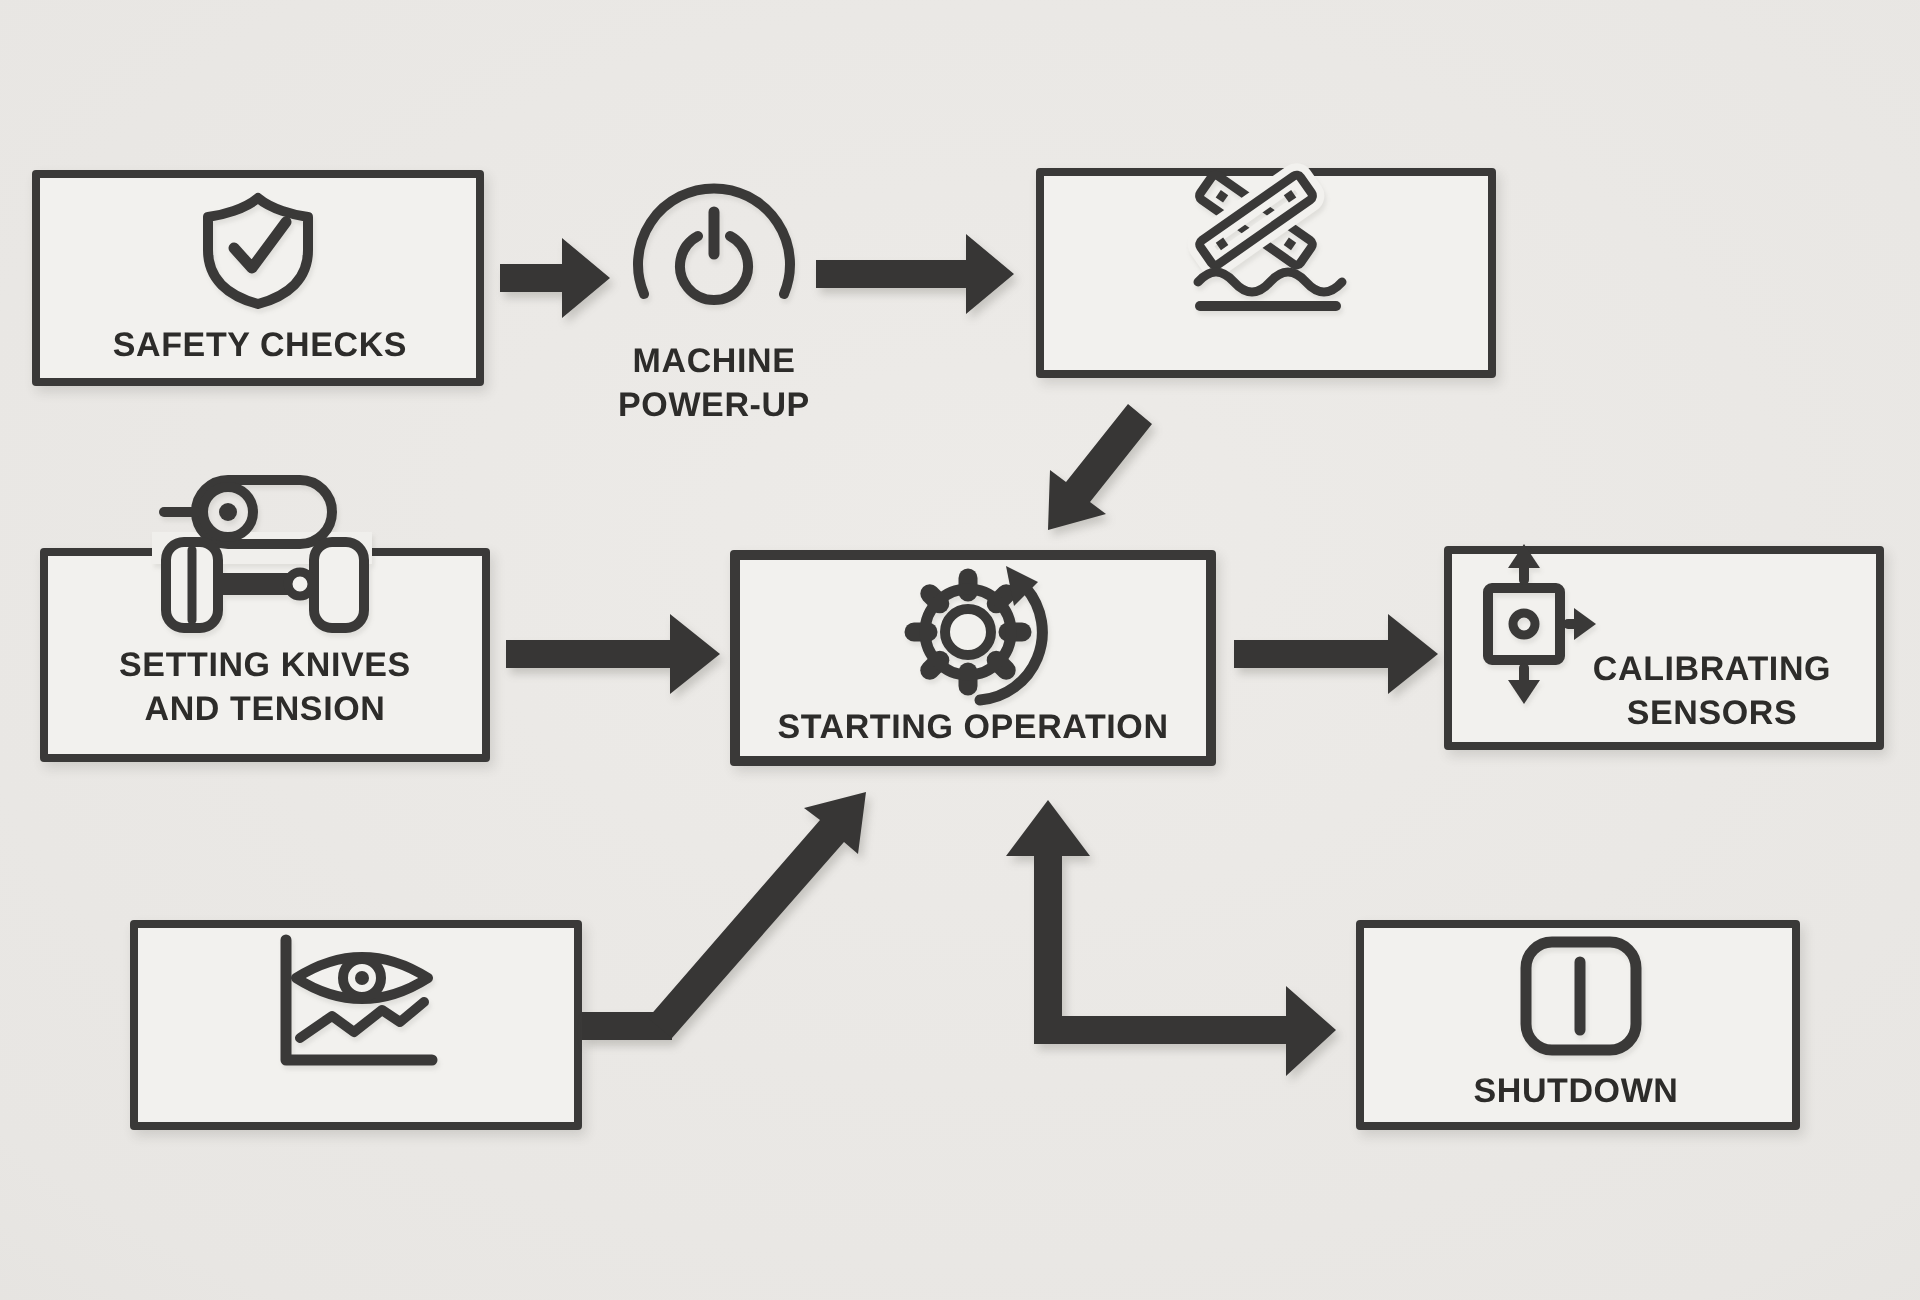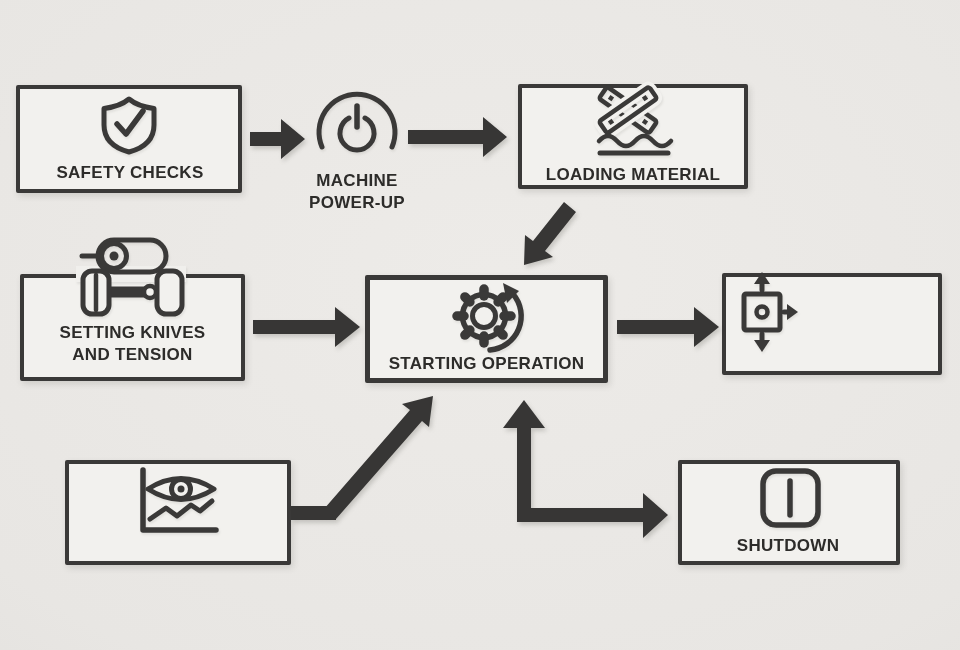--- a/index.html
+++ b/index.html
@@ -142,26 +142,29 @@
     </g>
   </svg>
 
   <div class="label" style="left:17px;top:162px;width:226px">SAFETY CHECKS</div>
 
   <div class="label" style="left:277px;top:170px;width:160px">
     <span>MACHINE</span><br>
     <span>POWER-UP</span>
   </div>
 
-  <div class="label" style="left:518px;top:164px;width:230px">LOADING MATERIAL</div>
 
   <div class="label" style="left:20px;top:322px;width:225px">
     <span>SETTING KNIVES</span><br>
     <span>AND TENSION</span>
   </div>
 
   <div class="label" style="left:365px;top:353px;width:243px">STARTING OPERATION</div>
 
+  <div class="label" style="left:786px;top:324px;width:140px;line-height:22px">
+    <span>CALIBRATING</span><br>
+    <span>SENSORS</span>
+  </div>
 
 
   <div class="label" style="left:678px;top:535px;width:220px">SHUTDOWN</div>
 
 </div>
 
 </body></html>

